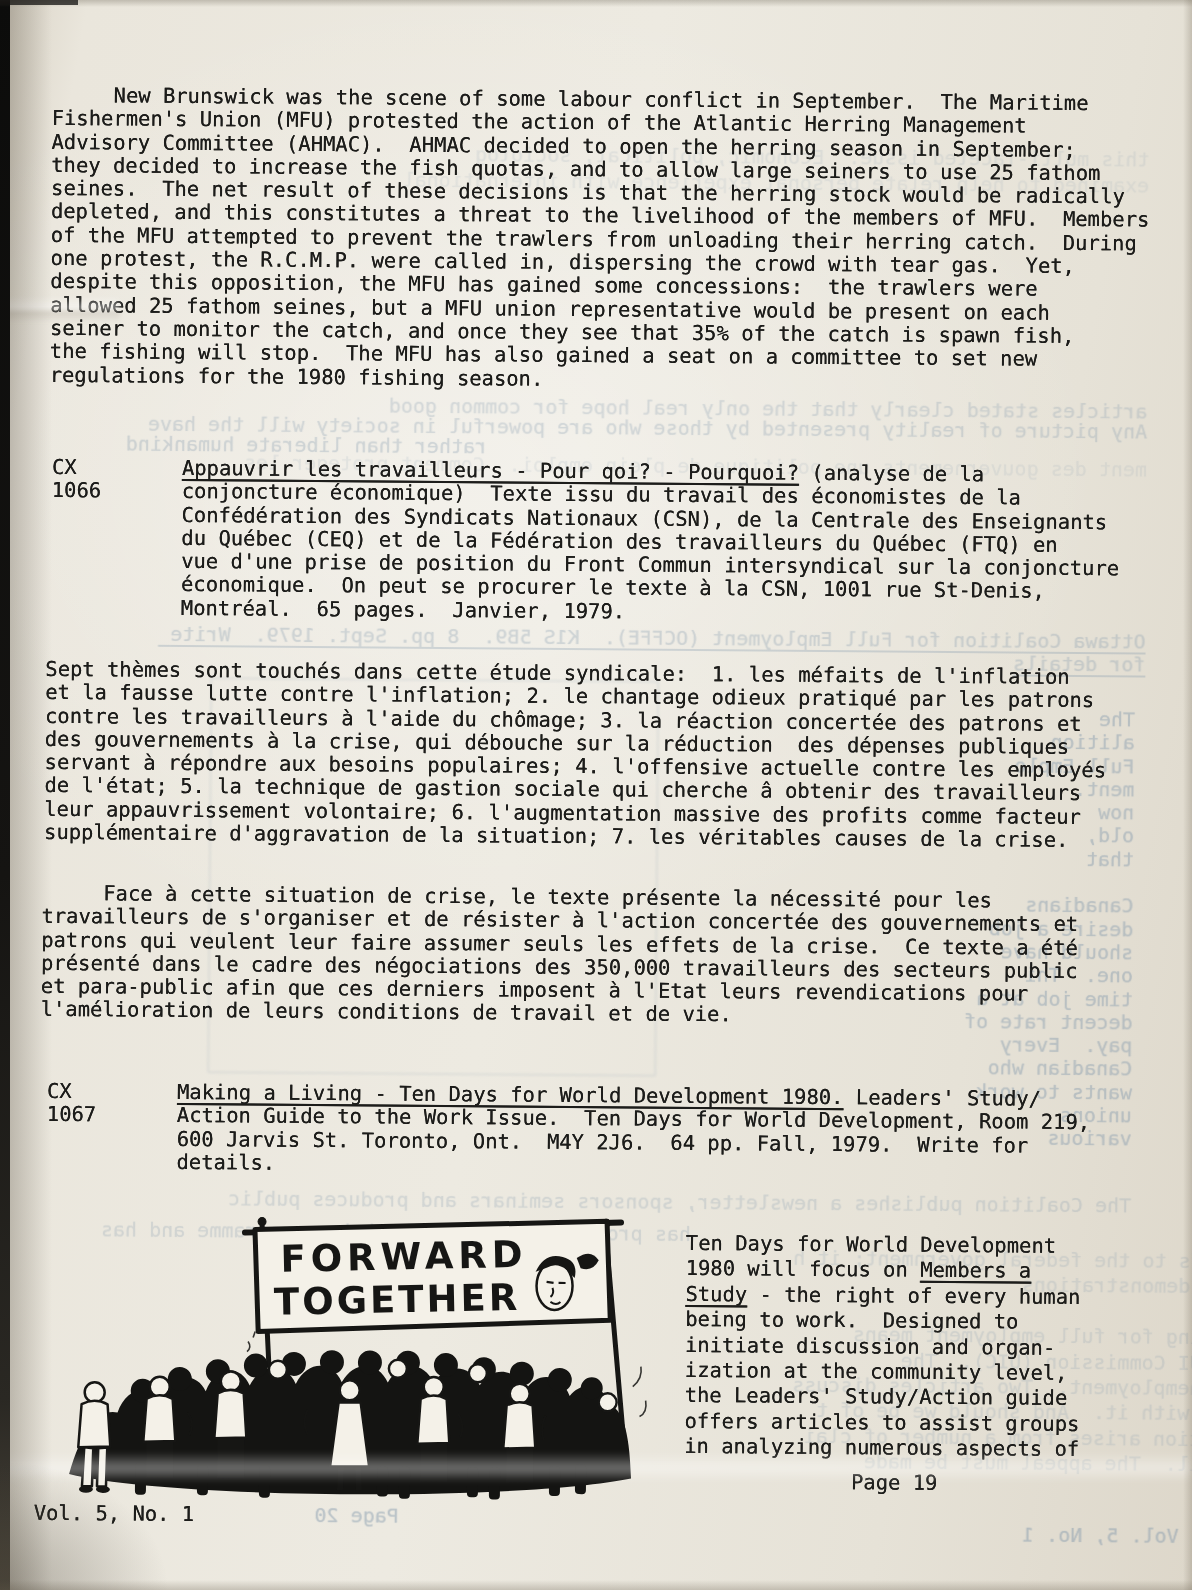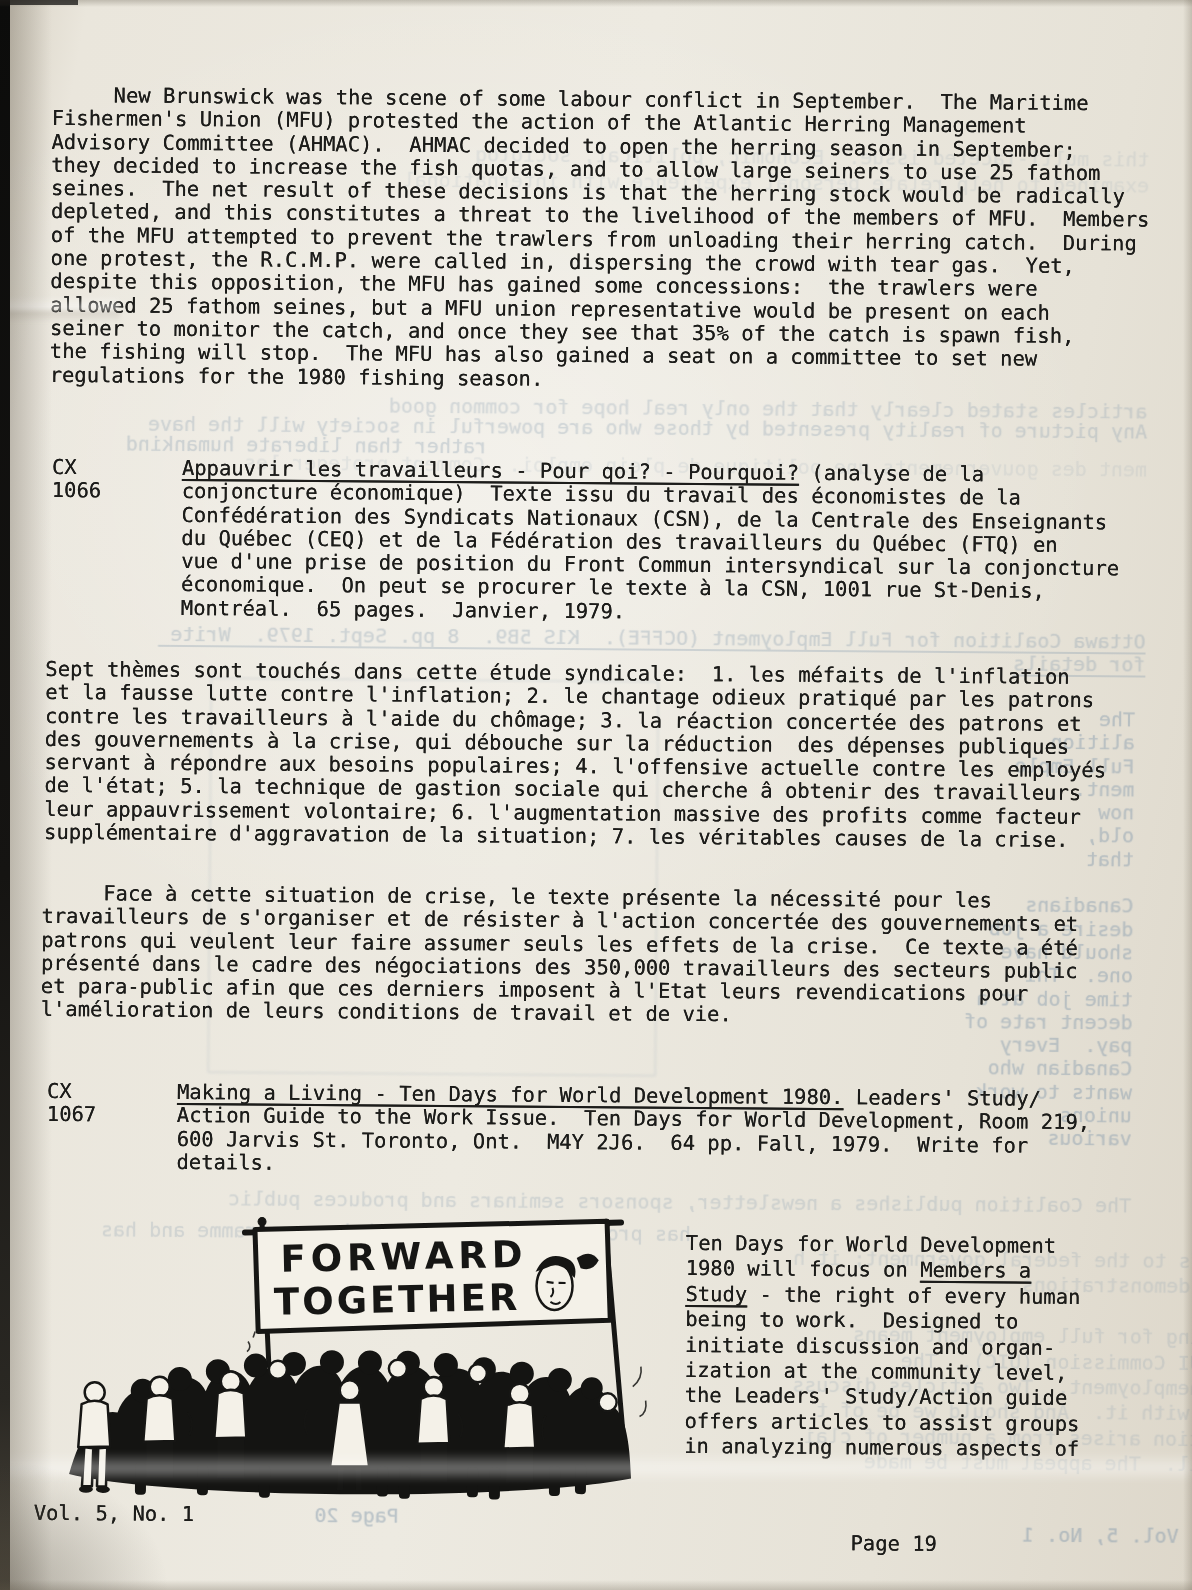--- a/index.html
+++ b/index.html
@@ -249,21 +249,21 @@
       </g>
 
       <g stroke="#161614" stroke-width="1.6" fill="none" opacity=".85">
         <path d="M140,200 q8,10 2,22 M260,196 q-6,12 0,24 M410,198 q8,10 3,24 M498,200 q-6,12 -1,26"></path>
         <path d="M585,170 q10,-8 8,-20 M592,200 q8,-4 6,-16"></path>
         <path d="M200,128 q4,6 -1,10 M205,124 l2,-6"></path>
       </g>
     </svg>
 
     <div class="txt" style="left:45px;top:1502px">Vol. 5, No. 1</div>
-    <div class="txt" style="left:862px;top:1526px">Page 19</div>
+    <div class="txt" style="left:862px;top:1465px">Page 19</div>
   </div>
 
   <div class="crease"></div>
   <div class="crease2"></div>
   <div class="edge-shade-left"></div>
   <div class="edge-black-left"></div>
   <div class="edge-top"></div>
   <div class="edge-top-dark"></div>
   <div class="edge-right"></div>
   <div class="edge-bottom"></div>

